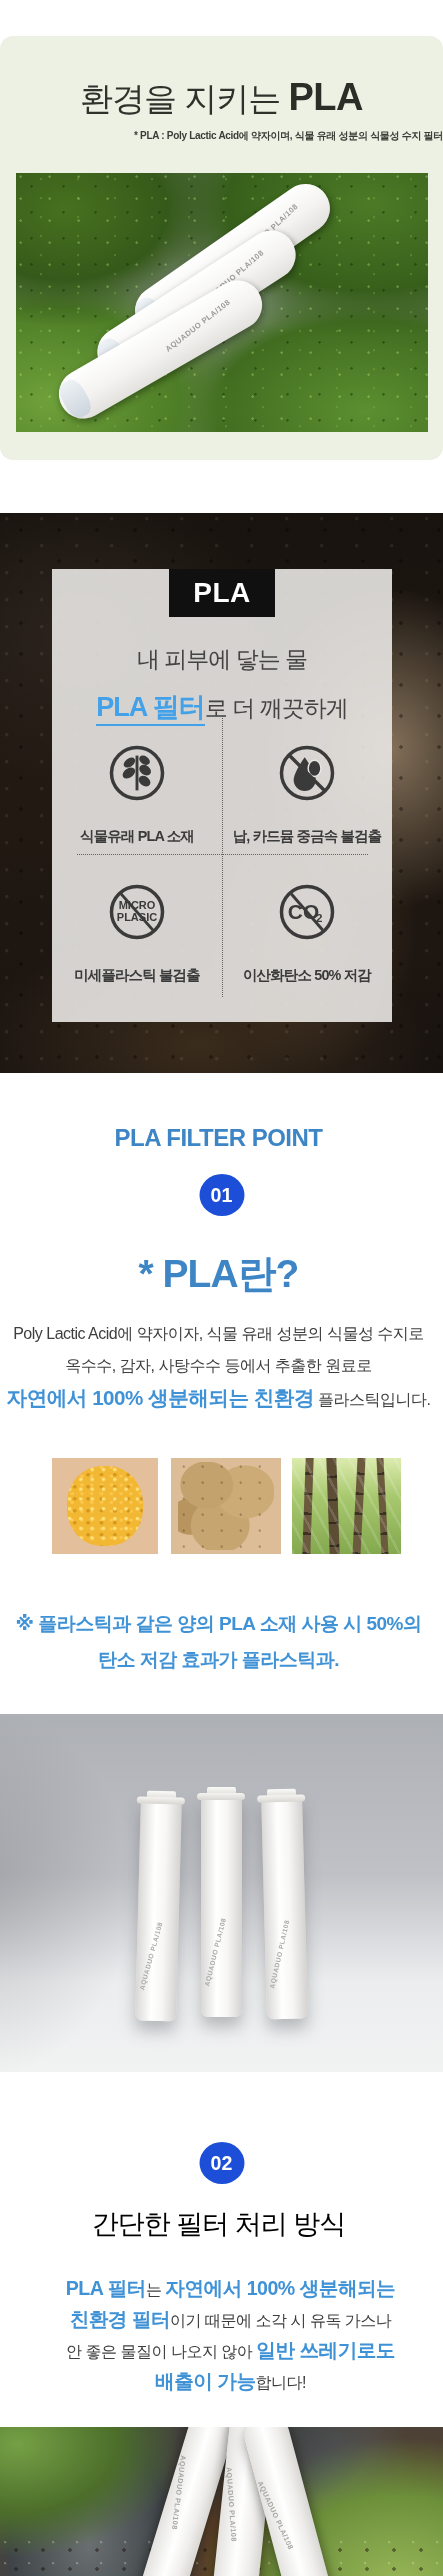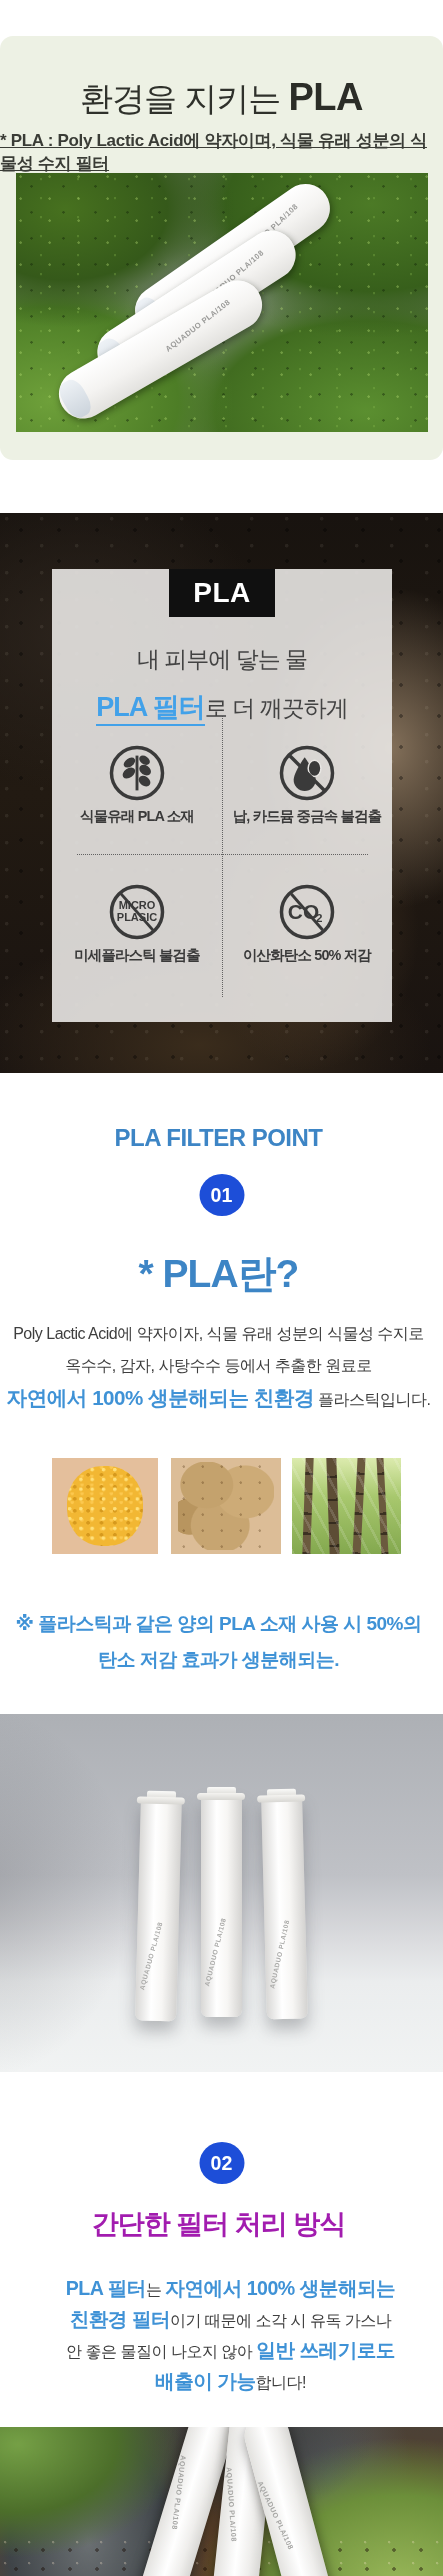--- a/index.html
+++ b/index.html
@@ -10,22 +10,22 @@
     font-family:"Liberation Sans","DejaVu Sans",sans-serif;
     color:#3b3b3b;
   }
   .cline{position:absolute;left:0;width:437px;text-align:center;white-space:nowrap;}
 
   
   .hero{position:absolute;left:0;top:36px;width:443px;height:424px;background:#edf1e4;border-radius:13px;}
   .hero-title{position:absolute;left:0;top:40px;width:443px;text-align:center;letter-spacing:-1px;}
   .hero-title .t-prefix{font-size:33px;font-weight:400;color:#2f312b;}
   .hero-title .t-bold{font-size:38px;font-weight:800;color:#2b2d27;letter-spacing:-0.5px;}
-  .hero-sub{position:absolute;left:0;top:93px;width:443px;text-align:left;
-    font-size:17px;font-weight:600;color:#3a3c36;letter-spacing:-0.3px;text-decoration:underline;}
+  .hero-sub{position:absolute;left:0;top:93px;width:443px;text-align:right;
+    font-size:10px;font-weight:600;color:#3a3c36;letter-spacing:-0.3px;}
 
   .photo-moss{
     position:absolute;left:15.5px;top:137px;width:412px;height:259px;overflow:hidden;
     background:
       radial-gradient(ellipse 170px 118px at 12% 14%, #47711f 0%, #35591a 60%, rgba(0,0,0,0) 100%),
       radial-gradient(ellipse 222px 134px at 86% 12%, #4c7a26 0%, #375f1b 65%, rgba(0,0,0,0) 100%),
       radial-gradient(ellipse 185px 134px at 8% 88%, #6ea03a 0%, #4d7d26 70%, rgba(0,0,0,0) 100%),
       radial-gradient(ellipse 216px 129px at 85% 92%, #5b8f30 0%, #416c20 70%, rgba(0,0,0,0) 100%),
       radial-gradient(ellipse 289px 170px at 48% 52%, #9aa398 0%, #5c6a54 100%),
       #3f651e;
@@ -84,21 +84,21 @@
 
   .divider-v{position:absolute;left:170px;top:147px;width:0;height:281px;
     border-left:1px dotted #4f4f4f;opacity:0.85;}
   .divider-h{position:absolute;left:25px;top:285px;width:291px;height:0;
     border-top:1px dotted #4f4f4f;opacity:0.85;}
 
   .feature-grid{position:absolute;left:0;top:147px;width:340px;height:281px;
     display:grid;grid-template-columns:170px 170px;grid-template-rows:139px 142px;}
   .feature-cell{display:flex;flex-direction:column;align-items:center;padding-top:28px;}
   .feature-cell svg{width:58px;height:58px;}
-  .feature-label{margin-top:5px;font-size:14.4px;font-weight:700;color:#3a3a3a;letter-spacing:-0.8px;white-space:nowrap;}
+  .feature-label{margin-top:25px;font-size:14.4px;font-weight:700;color:#3a3a3a;letter-spacing:-0.8px;white-space:nowrap;}
 
   
   .points-header{top:1124px;font-size:24px;font-weight:800;color:#3d85c5;letter-spacing:-0.5px;}
   .num-circle{
     position:absolute;left:50%;transform:translateX(-50%);
     width:45px;height:42px;border-radius:50%;background:#1d4ed8;
     display:flex;align-items:center;justify-content:center;
     color:#ffffff;font-size:19.6px;font-weight:700;z-index:2;
   }
   .c01{top:1174px;} .c02{top:2142px;}
@@ -154,21 +154,21 @@
   .cyl::before{content:"";position:absolute;top:-7.2px;left:6.2px;width:29px;height:8.2px;border-radius:2.1px;
     background:linear-gradient(180deg,#fafaf8,#dddcd8);}
   .cyl::after{content:"";position:absolute;top:-1px;left:-3.6px;width:48px;height:7.2px;border-radius:3.6px;
     background:linear-gradient(180deg,#f4f3f0,#d8d7d3);}
   .cyl .cyl-print{position:absolute;left:9.3px;bottom:30px;transform:rotate(-76deg);transform-origin:left bottom;
     font-size:6.7px;font-weight:700;color:#aaaaa8;letter-spacing:0.5px;white-space:nowrap;}
   .cyl1{left:138px;top:84px;transform:rotate(1.5deg);}
   .cyl2{left:201px;top:80px;}
   .cyl3{left:264px;top:82px;transform:rotate(-1.5deg);}
 
-  .h-point2{top:2206px;font-size:27px;font-weight:700;color:#a21caf;letter-spacing:-1px;}
+  .h-point2{top:2206px;font-size:27px;font-weight:400;color:#000000;letter-spacing:-1px;}
   .para2{top:2275px;line-height:27px;letter-spacing:-0.5px;padding-left:24px;}
   .para2 .para-blue,.para3 .para-blue{font-size:19.6px;}
 
   
   .photo-nature2{
     position:absolute;left:0;top:2427px;width:443px;height:290px;overflow:hidden;
     background:
       radial-gradient(ellipse 165px 113px at 4% 6%, #75a046 0%, #4c6e2a 60%, rgba(0,0,0,0) 100%),
       radial-gradient(ellipse 144px 206px at 20% 40%, #6a6f72 0%, #3f4448 55%, rgba(30,34,38,0) 85%),
       radial-gradient(ellipse 175px 113px at 55% 2%, #3a3f43 0%, rgba(26,29,32,0) 75%),
@@ -291,21 +291,21 @@
     <div class="ph ph-bamboo">
       <div class="stalk s1"></div>
       <div class="stalk s2"></div>
       <div class="stalk s3"></div>
       <div class="stalk s4"></div>
     </div>
   </div>
 
   <div class="cline note1">
     <span>※ 플라스틱과 같은 양의 PLA 소재 사용 시 50%의</span><br>
-    <span>탄소 저감 효과가 생분해되는.</span>
+    <span>탄소 저감 효과가 플라스틱과.</span>
   </div>
 
   <div class="photo-studio">
     <div class="cyl cyl1">
         <span class="cyl-print">AQUADUO PLA/108</span>
       </div>
     <div class="cyl cyl2">
         <span class="cyl-print">AQUADUO PLA/108</span>
       </div>
     <div class="cyl cyl3">

